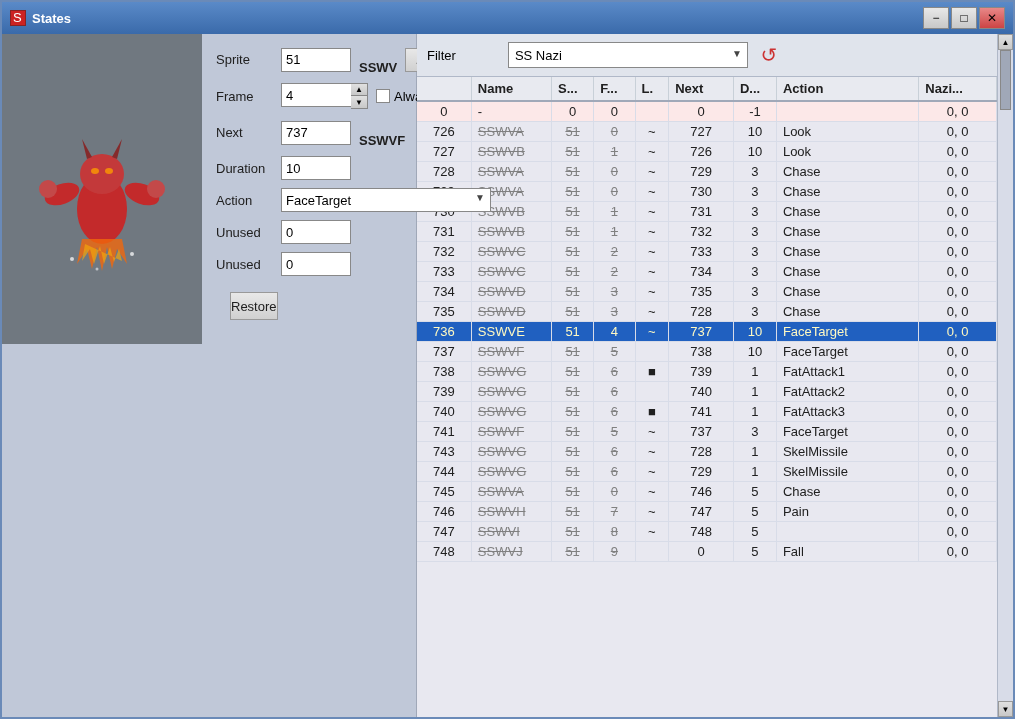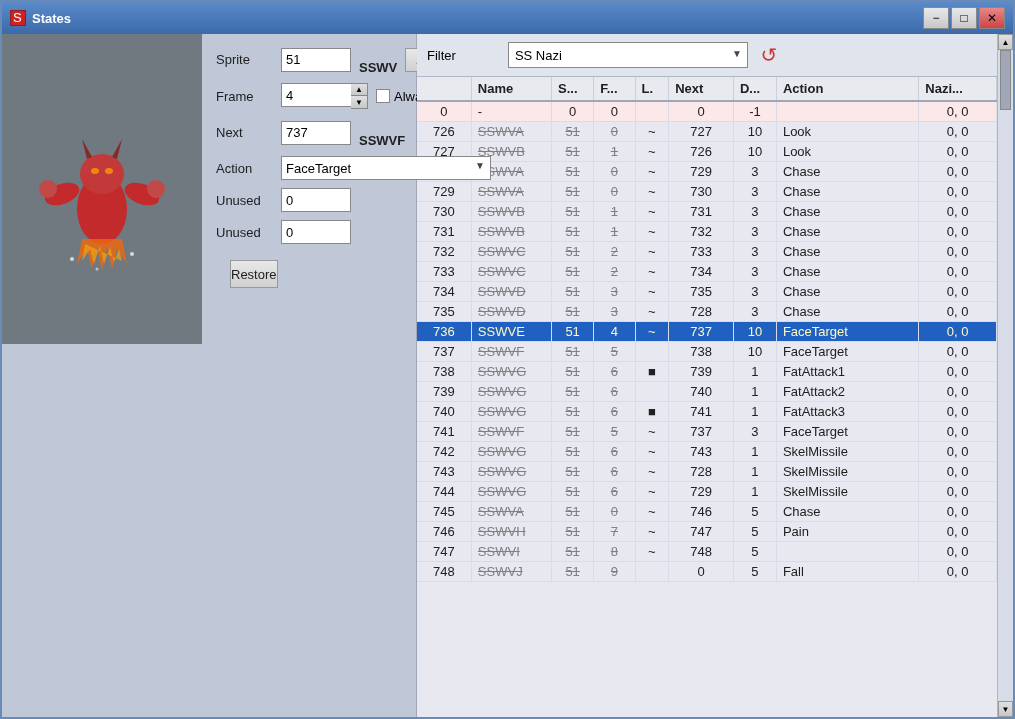--- a/index.html
+++ b/index.html
@@ -186,20 +186,24 @@
             <span>Always lit</span>
           </div>
         </div>
         
         <div class="prop-row">
           <span class="prop-label">Next</span>
           <input class="prop-input small" type="text" value="737" style="">
           <span class="prop-name-label">SSWVF</span>
         </div>
         
+        <div class="prop-row">
+          <span class="prop-label">Duration</span>
+          <input class="prop-input small" type="text" value="10" style="">
+        </div>
         
         <div class="prop-row">
           <span class="prop-label">Action</span>
           <div class="action-wrapper">
             <select class="action-select">
               <option>FaceTarget</option>
               <option>Chase</option>
               <option>Look</option>
               <option>FatAttack1</option>
             </select>
@@ -430,31 +434,20 @@
                 <td class="col-name"><span class="strikethrough">SSWVF</span></td>
                 <td class="col-s td-center"><span class="strikethrough">51</span></td>
                 <td class="col-f td-center"><span class="strikethrough">5</span></td>
                 <td class="col-l td-center">~</td>
                 <td class="col-next td-center">737</td>
                 <td class="col-d td-center">3</td>
                 <td class="col-action">FaceTarget</td>
                 <td class="col-para td-center">0, 0</td>
               </tr>
               <tr>
-                <td class="col-num td-center">742</td>
-                <td class="col-name"><span class="strikethrough">SSWVG</span></td>
-                <td class="col-s td-center"><span class="strikethrough">51</span></td>
-                <td class="col-f td-center"><span class="strikethrough">6</span></td>
-                <td class="col-l td-center">~</td>
-                <td class="col-next td-center">743</td>
-                <td class="col-d td-center">1</td>
-                <td class="col-action">SkelMissile</td>
-                <td class="col-para td-center">0, 0</td>
-              </tr>
-              <tr>
                 <td class="col-num td-center">743</td>
                 <td class="col-name"><span class="strikethrough">SSWVG</span></td>
                 <td class="col-s td-center"><span class="strikethrough">51</span></td>
                 <td class="col-f td-center"><span class="strikethrough">6</span></td>
                 <td class="col-l td-center">~</td>
                 <td class="col-next td-center">728</td>
                 <td class="col-d td-center">1</td>
                 <td class="col-action">SkelMissile</td>
                 <td class="col-para td-center">0, 0</td>
               </tr>

